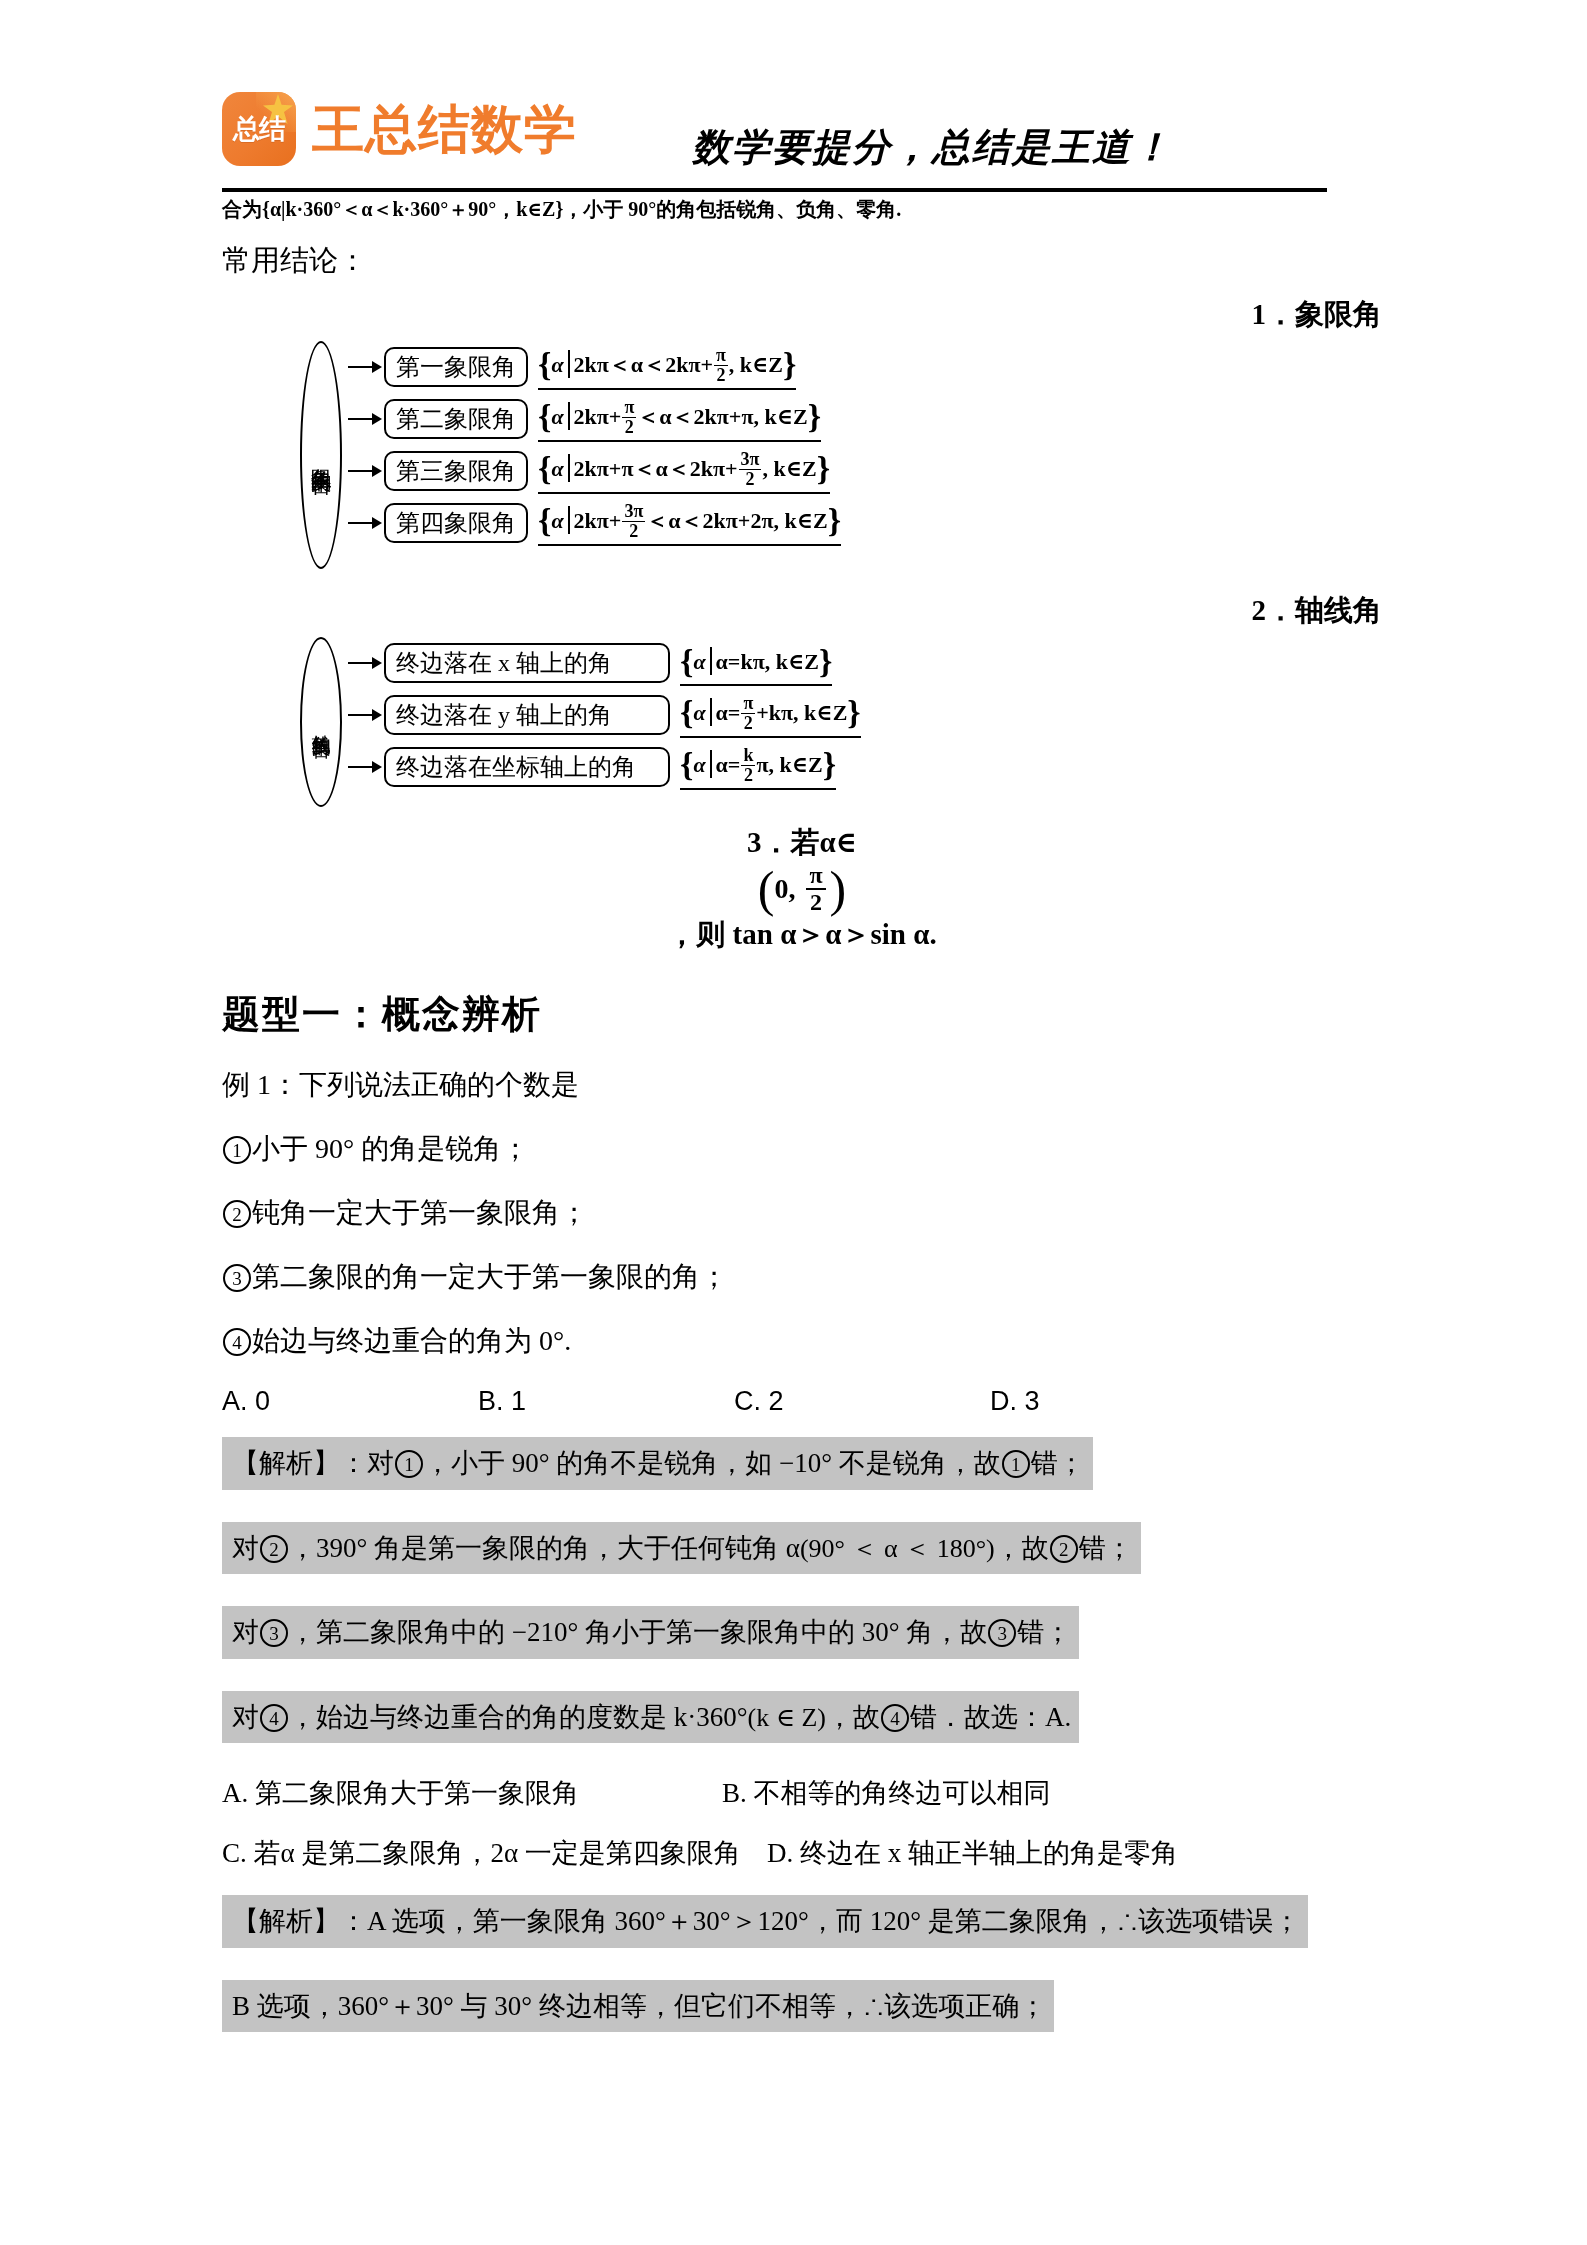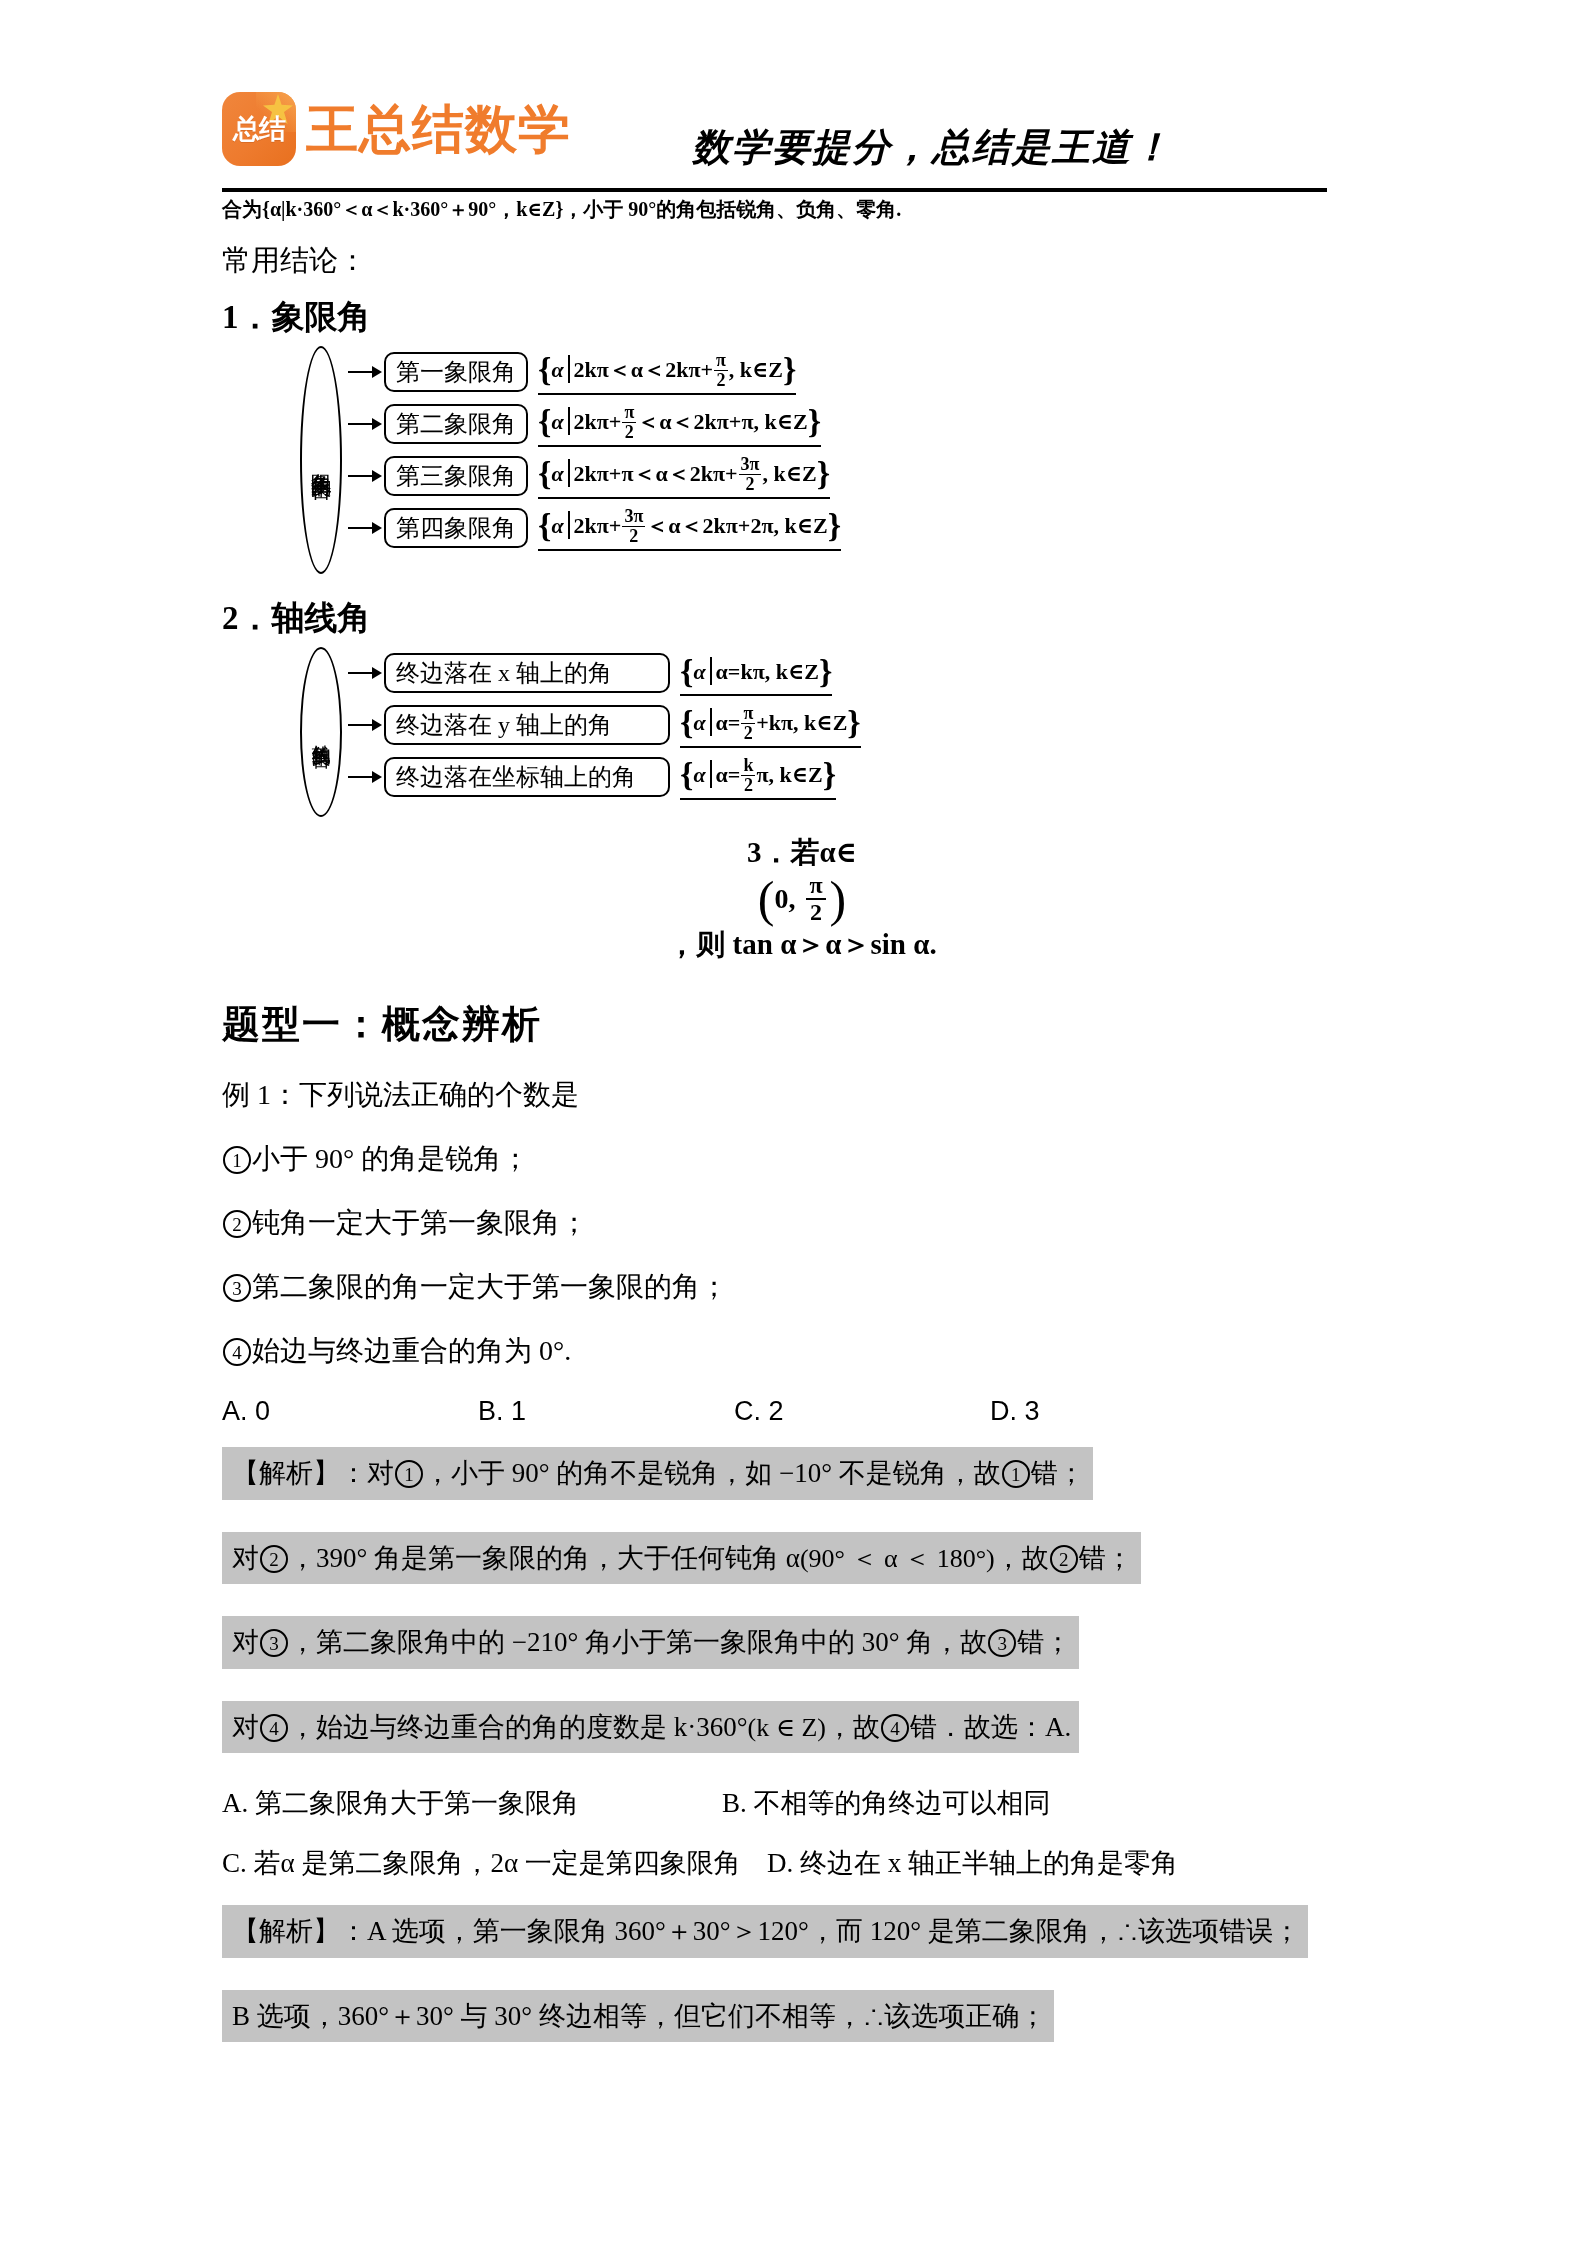--- a/index.html
+++ b/index.html
@@ -72,21 +72,21 @@
     color: #fff;
     font-family: "Liberation Sans", sans-serif;
     font-weight: bold;
     font-size: 27px;
     letter-spacing: -1px;
     line-height: 1;
     z-index: 2;
     text-shadow: 0 1px 0 rgba(180,80,20,.35);
   }
   .logo-title {
-    margin-left: 10px;
+    margin-left: 16px;
     color: #f07c2c;
     font-family: "Liberation Sans", sans-serif;
     font-weight: bold;
     font-size: 52px;
     letter-spacing: 1px;
     line-height: 1;
     white-space: nowrap;
   }
   .tagline {
     position: absolute;
@@ -120,23 +120,24 @@
     font-size: 20px;
     font-weight: bold;
     margin: 0 0 18px 0;
     white-space: nowrap;
   }
   .p-sub {
     font-size: 29px;
     margin: 0 0 14px 0;
   }
   .num-head {
-    font-size: 33px;
+    font-size: 29px;
     font-weight: bold;
     margin: 0 0 6px 0;
+    text-align: right;
   }
 
   
   .tree {
     position: relative;
     margin: 4px 0 4px 76px;
   }
   .tree-brace {
     position: absolute;
     left: 0;

